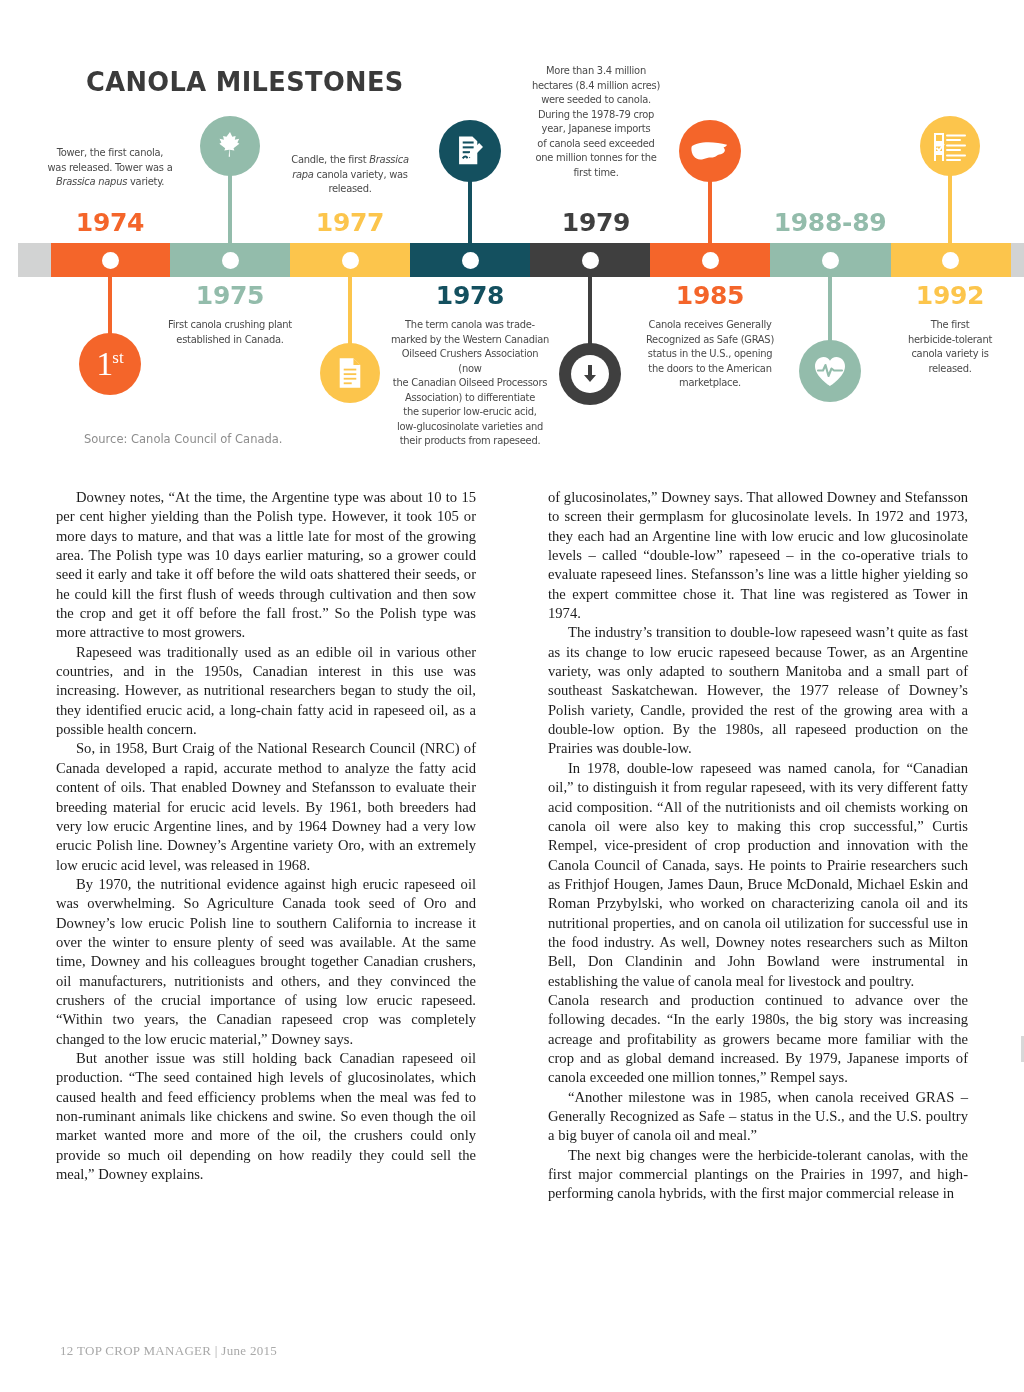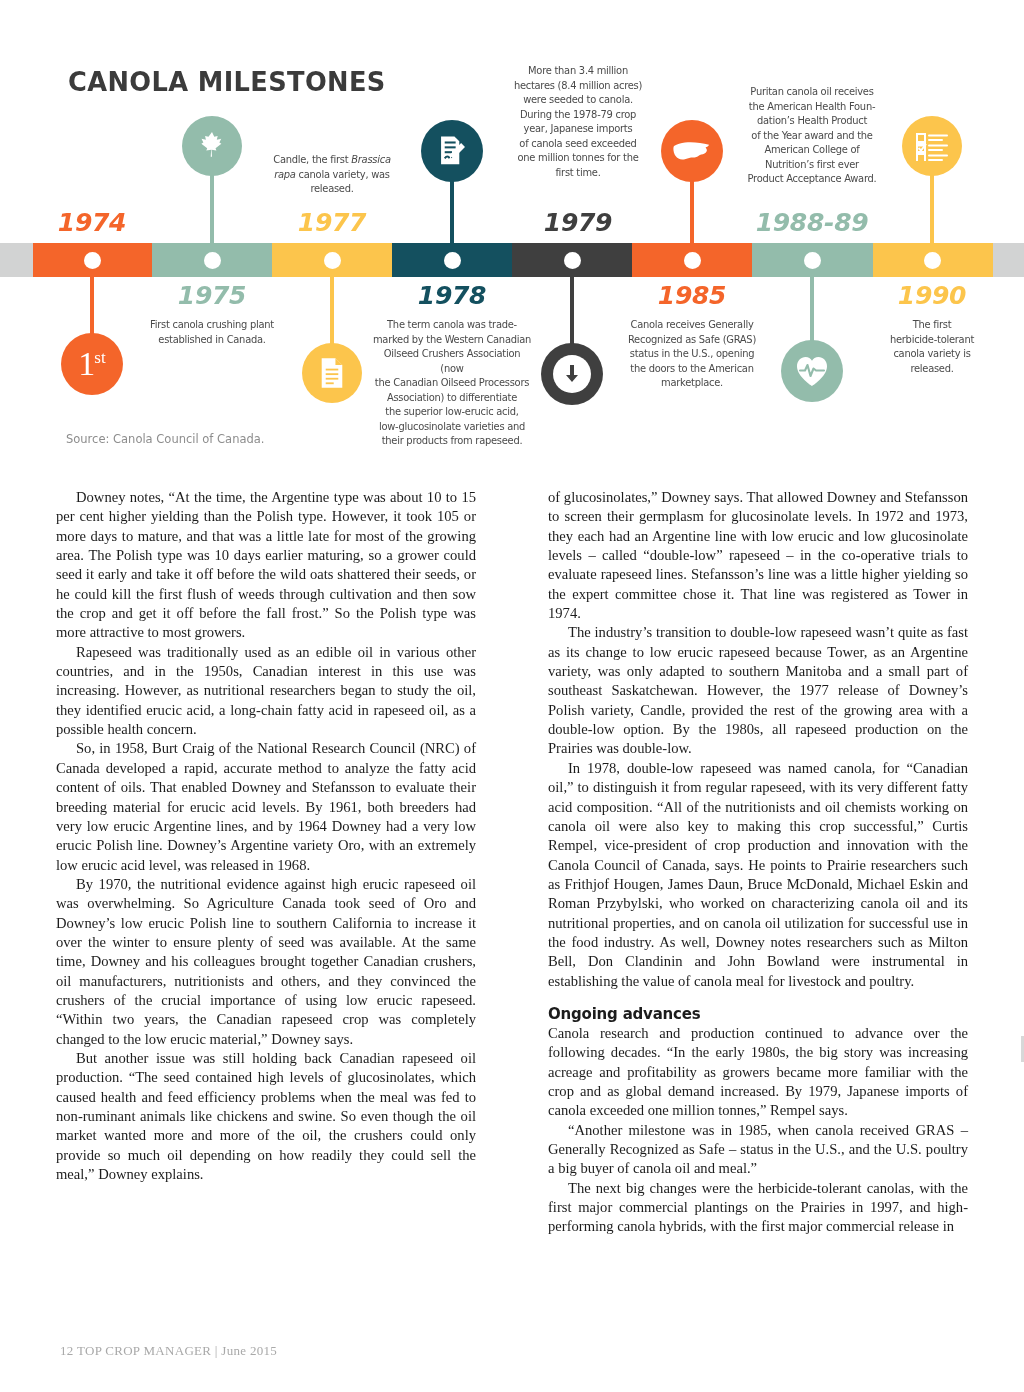--- a/index.html
+++ b/index.html
@@ -10,20 +10,21 @@
     color:#231f20;
     position:relative;
     overflow:hidden;
   }
 
   
   #infographic{
     position:relative;
     width:891px;
     height:480px;
+    margin-left:18px;
   }
 
   #ig-title{
     position:absolute;
     left:68px; top:66px;
     font-family:"DejaVu Sans",sans-serif;
     font-weight:bold;
     font-size:27px;
     letter-spacing:.4px;
     color:#3b3b3b;
@@ -61,21 +62,20 @@
   
   .year{
     position:absolute;
     font-family:"DejaVu Sans",sans-serif;
     font-weight:bold;
     font-size:25px;
     letter-spacing:-.3px;
     text-align:center;
     transform:translateX(-50%);
     white-space:nowrap;
-    font-style:italic;
   }
 
   
   .caption{
     position:absolute;
     font-family:"DejaVu Sans Condensed","DejaVu Sans",sans-serif;
     font-size:11px;
     line-height:14.5px;
     color:#4a4a4a;
     text-align:center;
@@ -183,20 +183,23 @@
 
   <div class="bar-dot" style="left:92px"></div>
   <div class="bar-dot" style="left:212px"></div>
   <div class="bar-dot" style="left:332px"></div>
   <div class="bar-dot" style="left:452px"></div>
   <div class="bar-dot" style="left:572px"></div>
   <div class="bar-dot" style="left:692px"></div>
   <div class="bar-dot" style="left:812px"></div>
   <div class="bar-dot" style="left:932px"></div>
 
+  <div class="caption" style="left:92px; top:146px; width:162px">
+    Tower, the first canola,<br>was released. Tower was a<br><i>Brassica napus</i> variety.
+  </div>
   <div class="year" style="left:92px; top:208px; color:#f4652a">1974</div>
 
   <div class="stem" style="left:92px; top:277px; height:62px; background:#f4652a"></div>
   <div class="icon-circle" style="left:92px; top:333px; width:62px; height:62px; background:#f4652a">
     <span class="badge-1st">1<sup>st</sup></span>
   </div>
 
   <div class="stem" style="left:212px; top:170px; height:75px; background:#93bcab"></div>
   <div class="icon-circle" style="left:212px; top:116px; width:60px; height:60px; background:#93bcab">
     <svg width="34" height="34" viewBox="0 0 24 24" aria-hidden="true">
@@ -262,23 +265,20 @@
   <div class="icon-circle" style="left:692px; top:120px; width:62px; height:62px; background:#f4652a">
     <svg width="40" height="26" viewBox="0 0 40 26" aria-hidden="true">
       <path fill="#ffffff" d="M2 8c3-2 7-3 11-3.5 5-.6 10-.3 15 .4 3 .4 6 .8 9 1.8-.5 1.6-2 2.2-3.4 2.6.6 1.3 1.6 2.2 1.2 3.6-.8 2.4-3.4 3.3-5.6 3.6-2 .3-3 2-4.8 2.6-2.3.8-4.8.4-7.2.8-2.4.4-4.6 1.6-7 1.6-2.6 0-5-1.4-6.6-3.4C2.2 16 1.2 13 1.4 10.2 1.5 9.4 1.6 8.6 2 8z"></path>
     </svg>
   </div>
   <div class="year" style="left:692px; top:281px; color:#f4652a">1985</div>
   <div class="caption" style="left:692px; top:318px; width:150px">
     Canola receives Generally<br>Recognized as Safe (GRAS)<br>status in the U.S., opening<br>the doors to the American<br>marketplace.
   </div>
 
-  <div class="caption" style="left:812px; top:85px; width:165px">
-    Puritan canola oil receives<br>the American Health Foun-<br>dation’s Health Product<br>of the Year award and the<br>American College of<br>Nutrition’s first ever<br>Product Acceptance Award.
-  </div>
   <div class="year" style="left:812px; top:208px; color:#93bcab">1988-89</div>
   <div class="stem" style="left:812px; top:277px; height:72px; background:#93bcab"></div>
   <div class="icon-circle" style="left:812px; top:340px; width:62px; height:62px; background:#93bcab">
     <svg width="38" height="36" viewBox="0 0 38 36" aria-hidden="true">
       <path fill="#ffffff" d="M19 33S4 23.5 4 13.2C4 7.8 8 4 12.6 4c2.8 0 5.2 1.5 6.4 3.7C20.2 5.5 22.6 4 25.4 4 30 4 34 7.8 34 13.2 34 23.5 19 33 19 33z"></path>
       <polyline fill="none" stroke="#93bcab" stroke-width="2.1" stroke-linecap="round" stroke-linejoin="round" points="7,17.5 12,17.5 14.5,12 17.5,23 20.5,15.5 23,17.5 31,17.5"></polyline>
     </svg>
   </div>
 
   <div class="stem" style="left:932px; top:170px; height:75px; background:#fcc54c"></div>
@@ -299,42 +299,41 @@
       <g stroke="#ffffff" stroke-width="2" stroke-linecap="round">
         <line x1="15" y1="4.5" x2="33" y2="4.5"></line>
         <line x1="15" y1="9" x2="28" y2="9"></line>
         <line x1="15" y1="14.5" x2="33" y2="14.5"></line>
         <line x1="15" y1="19" x2="28" y2="19"></line>
         <line x1="15" y1="24.5" x2="33" y2="24.5"></line>
         <line x1="15" y1="29" x2="28" y2="29"></line>
       </g>
     </svg>
   </div>
-  <div class="year" style="left:932px; top:281px; color:#fcc54c">1990</div>
+  <div class="year" style="left:932px; top:281px; color:#fcc54c">1992</div>
   <div class="caption" style="left:932px; top:318px; width:130px">
     The first<br>herbicide-tolerant<br>canola variety is<br>released.
   </div>
 
   <div id="source-note">Source: Canola Council of Canada.</div>
 </div>
 
 <div id="article">
   <div class="cols">
     <div class="col">
       <p>Downey notes, “At the time, the Argentine type was about 10 to 15 per cent higher yielding than the Polish type. However, it took 105 or more days to mature, and that was a little late for most of the growing area. The Polish type was 10 days earlier maturing, so a grower could seed it early and take it off before the wild oats shattered their seeds, or he could kill the first flush of weeds through cultivation and then sow the crop and get it off before the fall frost.” So the Polish type was more attractive to most growers.</p>
       <p>Rapeseed was traditionally used as an edible oil in various other countries, and in the 1950s, Canadian interest in this use was increasing. However, as nutritional researchers began to study the oil, they identified erucic acid, a long-chain fatty acid in rapeseed oil, as a possible health concern.</p>
       <p>So, in 1958, Burt Craig of the National Research Council (NRC) of Canada developed a rapid, accurate method to analyze the fatty acid content of oils. That enabled Downey and Stefansson to evaluate their breeding material for erucic acid levels. By 1961, both breeders had very low erucic Argentine lines, and by 1964 Downey had a very low erucic Polish line. Downey’s Argentine variety Oro, with an extremely low erucic acid level, was released in 1968.</p>
       <p>By 1970, the nutritional evidence against high erucic rapeseed oil was overwhelming. So Agriculture Canada took seed of Oro and Downey’s low erucic Polish line to southern California to increase it over the winter to ensure plenty of seed was available. At the same time, Downey and his colleagues brought together Canadian crushers, oil manufacturers, nutritionists and others, and they convinced the crushers of the crucial importance of using low erucic rapeseed. “Within two years, the Canadian rapeseed crop was completely changed to the low erucic material,” Downey says.</p>
       <p>But another issue was still holding back Canadian rapeseed oil production. “The seed contained high levels of glucosinolates, which caused health and feed efficiency problems when the meal was fed to non-ruminant animals like chickens and swine. So even though the oil market wanted more and more of the oil, the crushers could only provide so much oil depending on how readily they could sell the meal,” Downey explains.</p>
     </div>
     <div class="col">
       <p class="noindent">of glucosinolates,” Downey says. That allowed Downey and Stefansson to screen their germplasm for glucosinolate levels. In 1972 and 1973, they each had an Argentine line with low erucic and low glucosinolate levels – called “double-low” rapeseed – in the co-operative trials to evaluate rapeseed lines. Stefansson’s line was a little higher yielding so the expert committee chose it. That line was registered as Tower in 1974.</p>
       <p>The industry’s transition to double-low rapeseed wasn’t quite as fast as its change to low erucic rapeseed because Tower, as an Argentine variety, was only adapted to southern Manitoba and a small part of southeast Saskatchewan. However, the 1977 release of Downey’s Polish variety, Candle, provided the rest of the growing area with a double-low option. By the 1980s, all rapeseed production on the Prairies was double-low.</p>
       <p>In 1978, double-low rapeseed was named canola, for “Canadian oil,” to distinguish it from regular rapeseed, with its very different fatty acid composition. “All of the nutritionists and oil chemists working on canola oil were also key to making this crop successful,” Curtis Rempel, vice-president of crop production and innovation with the Canola Council of Canada, says. He points to Prairie researchers such as Frithjof Hougen, James Daun, Bruce McDonald, Michael Eskin and Roman Przybylski, who worked on characterizing canola oil and its nutritional properties, and on canola oil utilization for successful use in the food industry. As well, Downey notes researchers such as Milton Bell, Don Clandinin and John Bowland were instrumental in establishing the value of canola meal for livestock and poultry.</p>
-      <h3 class="subhead">Ongoing advances</h3>
       <p class="noindent">Canola research and production continued to advance over the following decades. “In the early 1980s, the big story was increasing acreage and profitability as growers became more familiar with the crop and as global demand increased. By 1979, Japanese imports of canola exceeded one million tonnes,” Rempel says.</p>
       <p>“Another milestone was in 1985, when canola received GRAS – Generally Recognized as Safe – status in the U.S., and the U.S. poultry a big buyer of canola oil and meal.”</p>
       <p>The next big changes were the herbicide-tolerant canolas, with the first major commercial plantings on the Prairies in 1997, and high-performing canola hybrids, with the first major commercial release in</p>
     </div>
   </div>
 </div>
 
 <div id="edge-mark"></div>
 
 <div id="footer">

